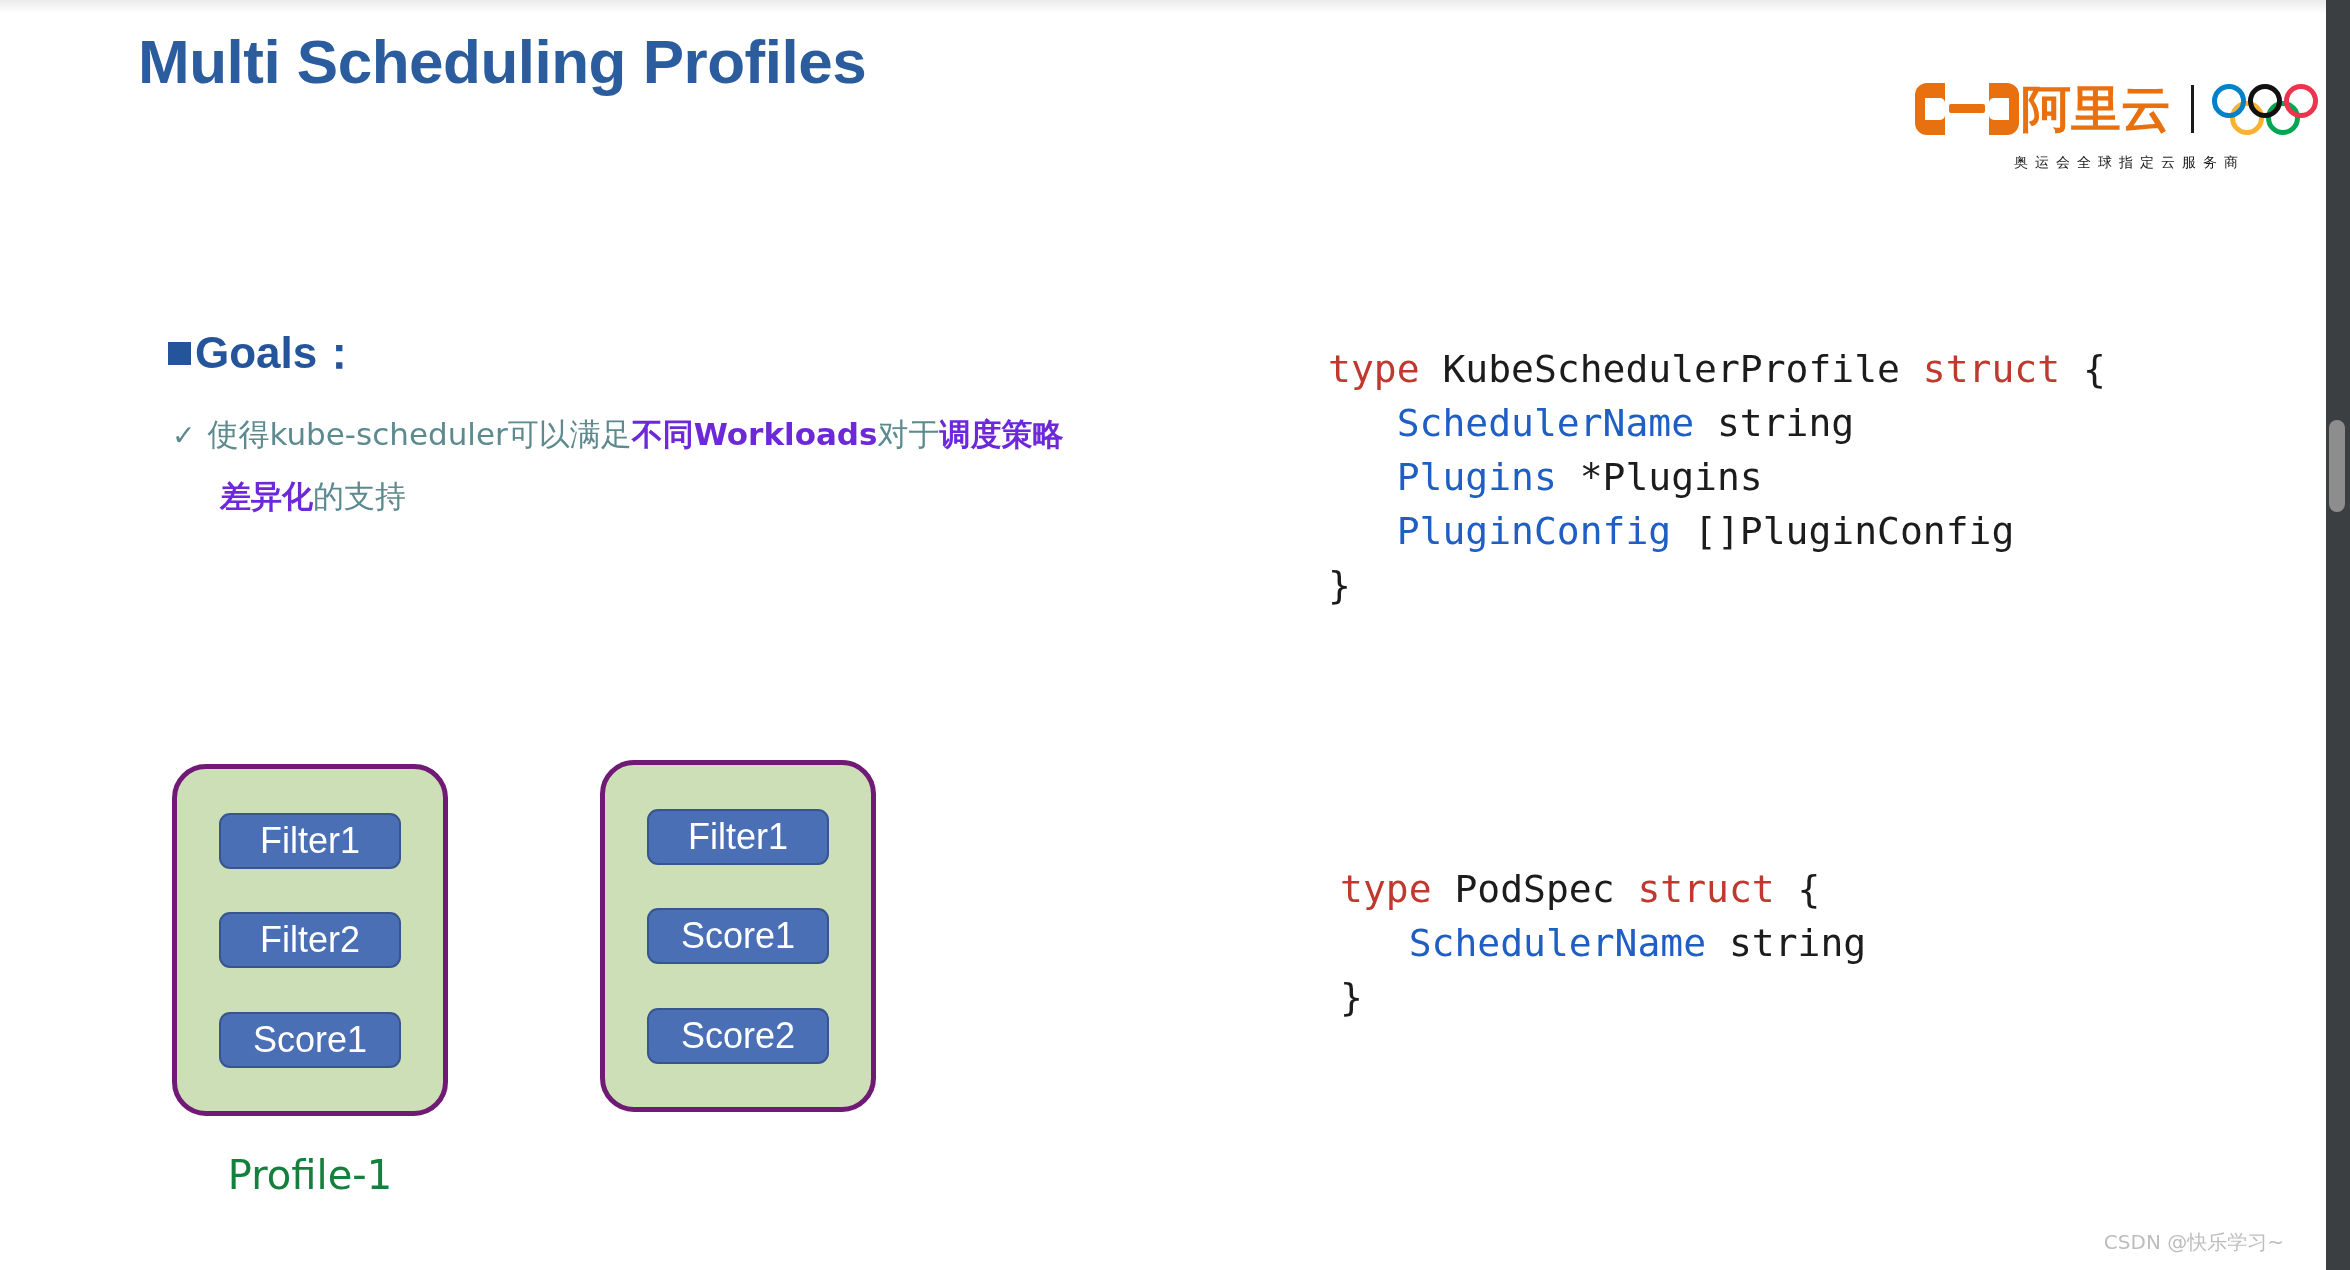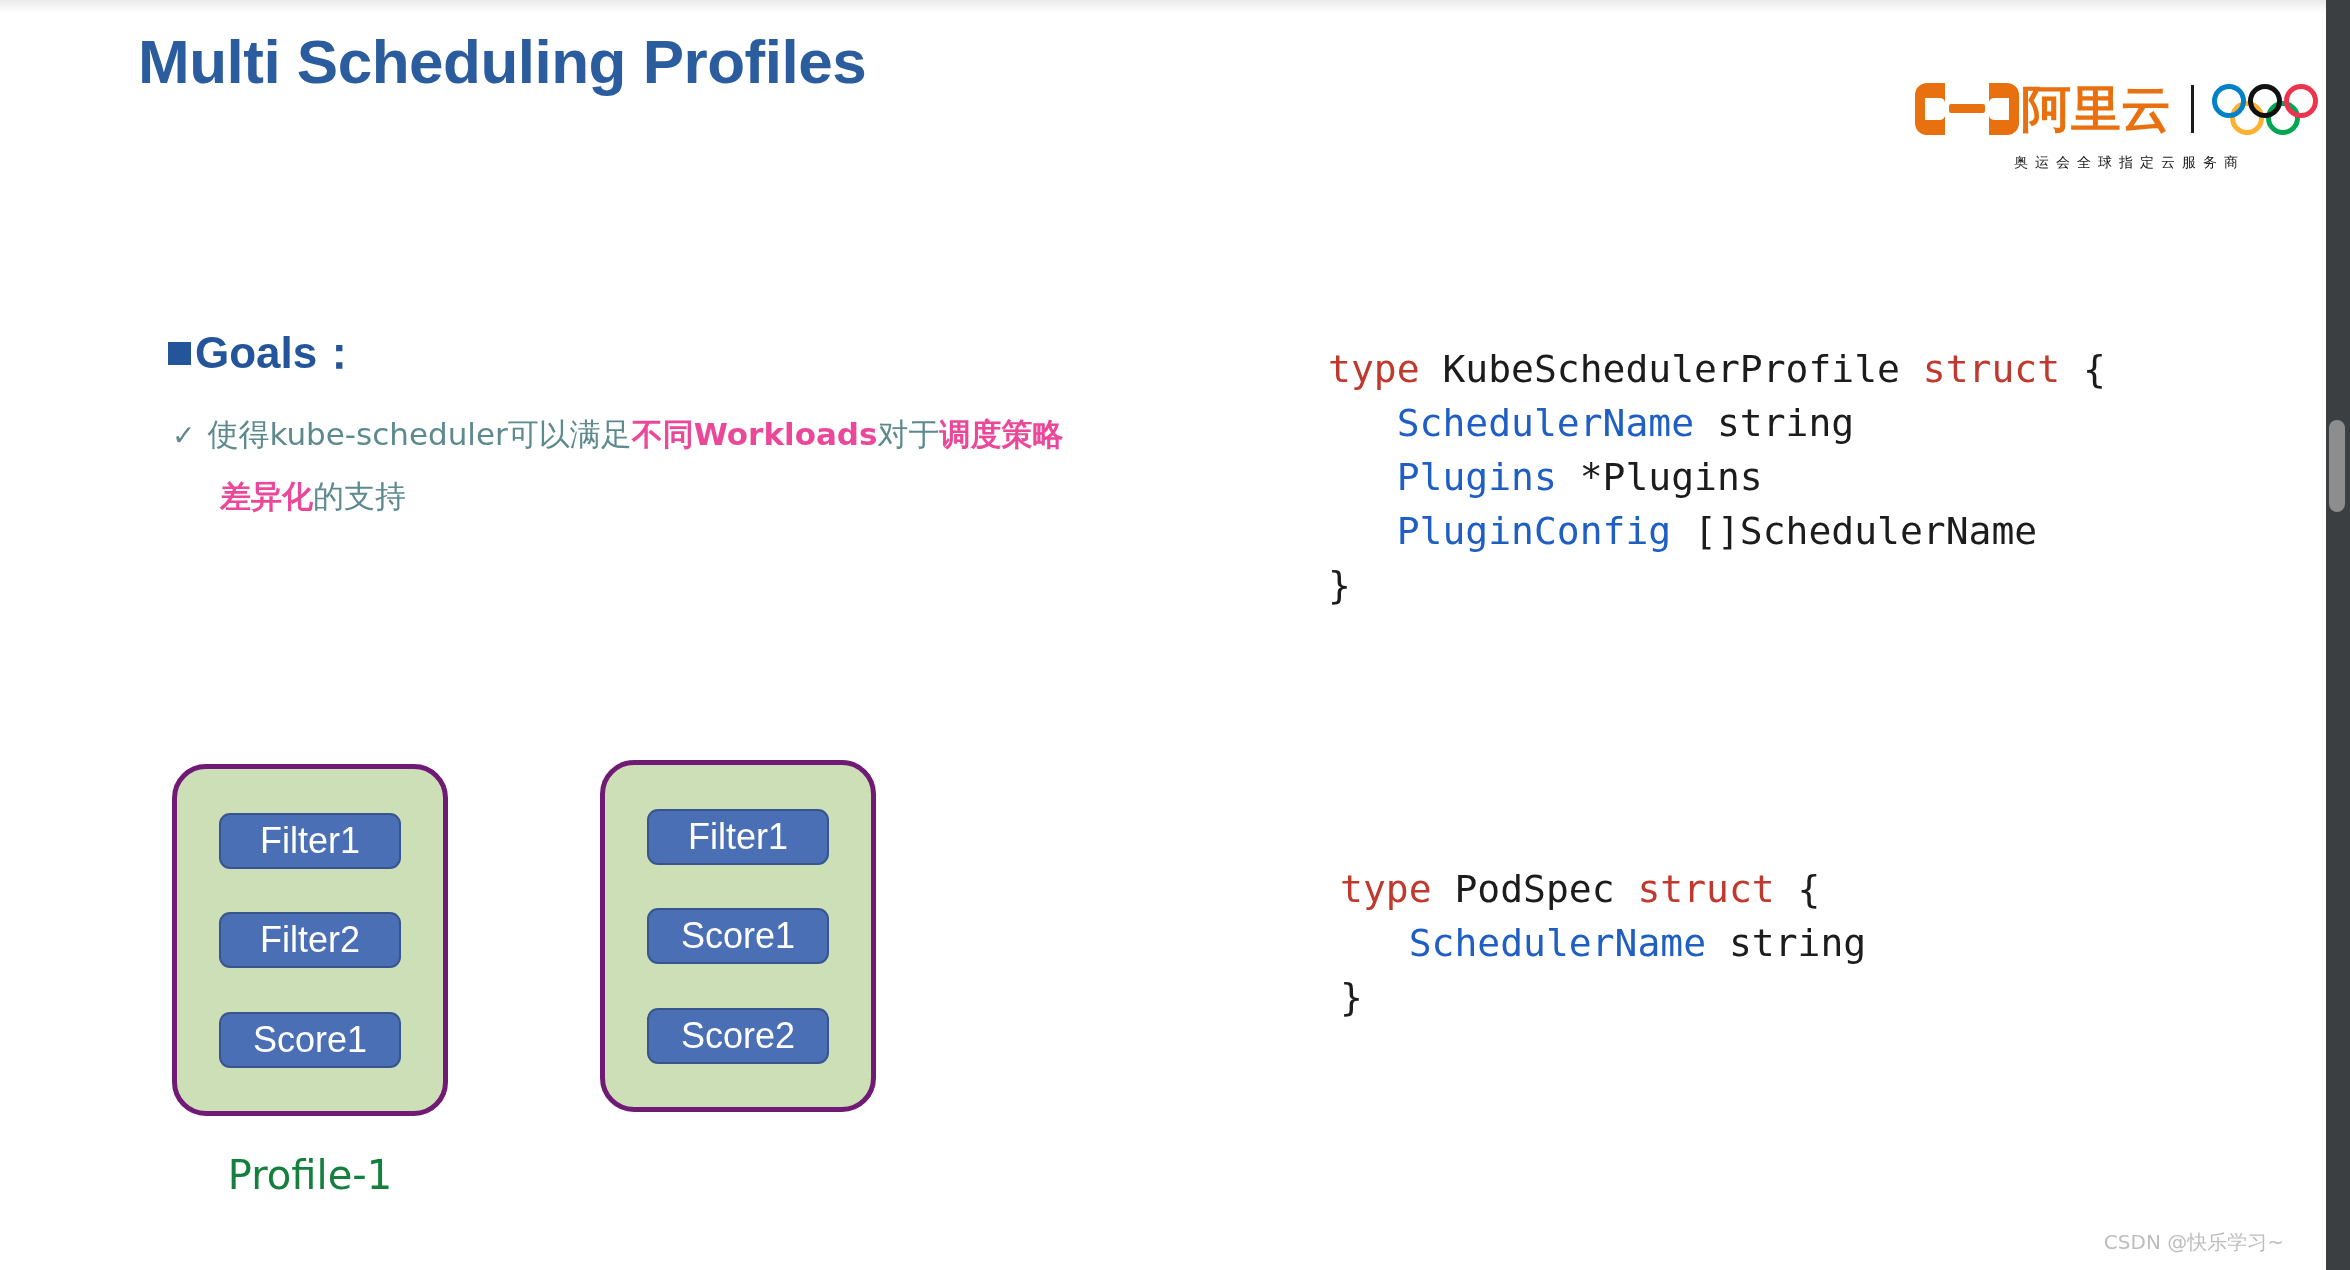--- a/index.html
+++ b/index.html
@@ -163,21 +163,21 @@
     line-height: 60px;
     color: #5D8A8E;
     font-family: "DejaVu Sans", sans-serif;
   }
   #goals-bullet .check {
     color: #5D8A8E;
     font-size: 28px;
     margin-right: 12px;
   }
   #goals-bullet .red {
-    color: #ec4899;
+    color: #6d28d9;
     font-weight: bold;
   }
   #goals-bullet .indent {
     display: block;
     padding-left: 48px;
   }
 
   
   .profile-card {
     position: absolute;
@@ -310,21 +310,21 @@
 
   <div class="profile-card" id="profile-2-card">
     <div class="plugin-chip">Filter1</div>
     <div class="plugin-chip">Score1</div>
     <div class="plugin-chip">Score2</div>
   </div>
 
   <div class="code-block" id="code-profile"><span class="code-kw">type</span><span> KubeSchedulerProfile </span><span class="code-kw">struct</span><span> {</span>
    <span class="code-field">SchedulerName</span><span> string</span>
    <span class="code-field">Plugins</span><span> *Plugins</span>
-   <span class="code-field">PluginConfig</span><span> []SchedulerName</span>
+   <span class="code-field">PluginConfig</span><span> []PluginConfig</span>
 <span>}</span></div>
 
   <div class="code-block" id="code-podspec"><span class="code-kw">type</span><span> PodSpec </span><span class="code-kw">struct</span><span> {</span>
    <span class="code-field">SchedulerName</span><span> string</span>
 <span>}</span></div>
 
   <div id="watermark">CSDN @快乐学习~</div>
 </div>
 
 <div id="scroll-strip">

